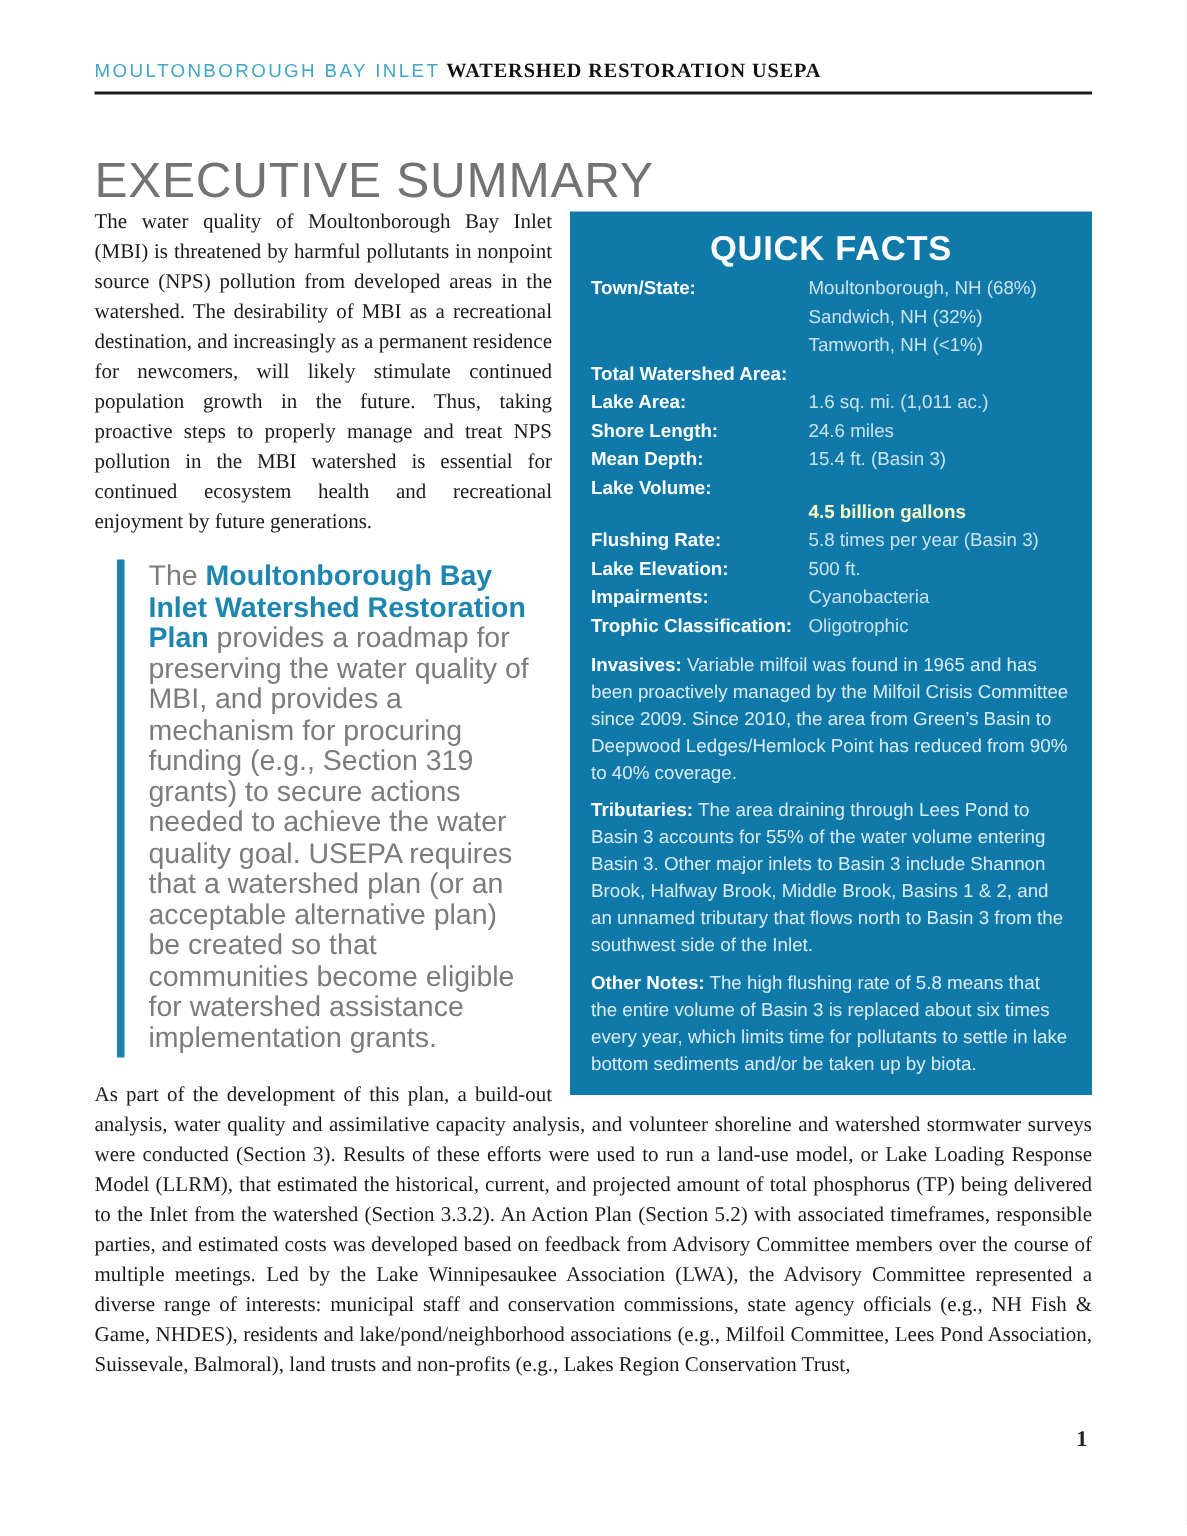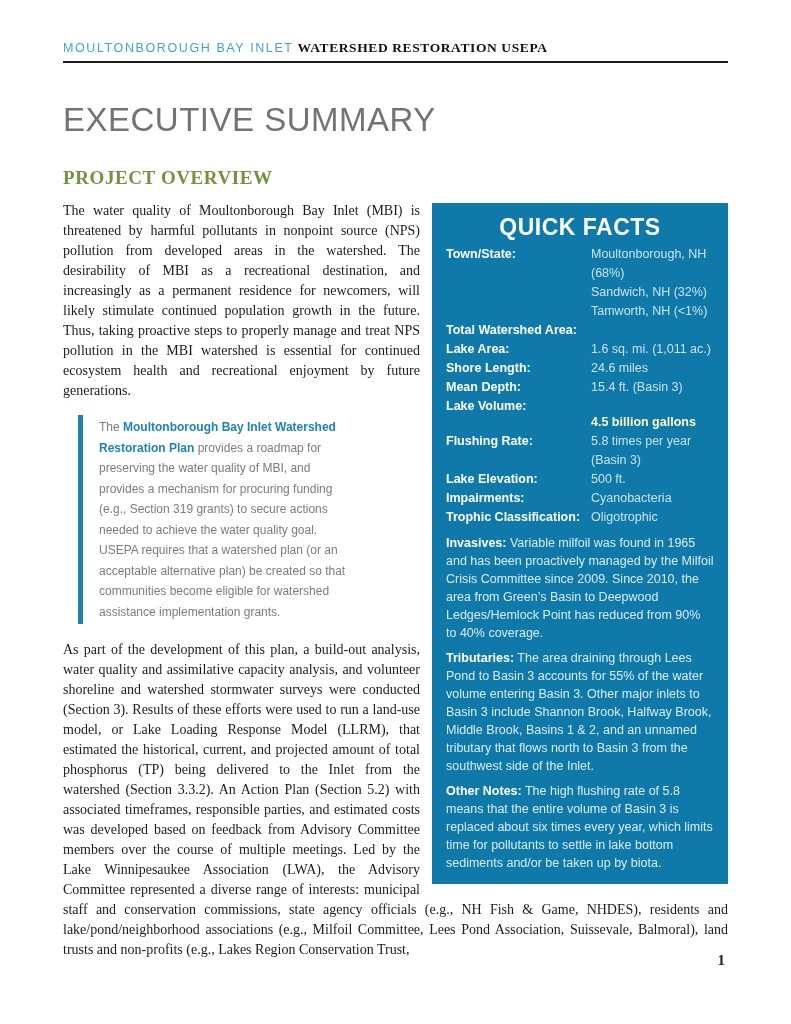--- a/index.html
+++ b/index.html
@@ -52,21 +52,21 @@
     color:#76923c;
   }
 
   
   .content{font-size:14px;line-height:20px;text-align:justify;}
   .content p.body-para{margin:0 0 12px 0;}
 
   
   .quick-facts{
     float:right;
-    width:296px;
+    width:348px;
     margin:2px 0 10px 12px;
     background:#0f7aa9;
     color:#ffffff;
     font-family:"Liberation Sans", sans-serif;
     text-align:left;
     padding:12px 14px 12px 14px;
     box-sizing:border-box;
   }
   .qf-title{
     text-align:center;
@@ -83,21 +83,21 @@
   .qf-note{margin:7px 0 0 0;font-size:12.5px;line-height:18px;color:rgba(255,255,255,0.85);}
   .qf-note-label{font-weight:bold;color:#ffffff;}
 
   
   blockquote.pull-quote{
     margin:14px 0 16px 15px;
     border-left:5px solid #1c84ac;
     padding:2px 0 2px 16px;
     width:258px;
     font-family:"Liberation Sans", sans-serif;
-    font-size:12px;
+    font-size:19px;
     line-height:20.5px;
     text-align:left;
     color:#7c7c7c;
   }
   .quote-bold{font-weight:bold;color:#1c86b0;}
 
   
   .page-number{
     position:absolute;
     top:952px;
@@ -114,21 +114,20 @@
 <div class="page">
   <div class="margins">
 
     <div class="doc-header">
       <span class="hdr-teal">MOULTONBOROUGH BAY INLET</span>
       <span class="hdr-black">WATERSHED RESTORATION USEPA</span>
     </div>
 
     <h1 class="page-title">EXECUTIVE SUMMARY</h1>
 
-    <h2 class="section-heading">PROJECT OVERVIEW</h2>
 
     <div class="content">
 
       <aside class="quick-facts">
         <div class="qf-title">QUICK FACTS</div>
 
         <div class="qf-row">
           <span class="qf-label">Town/State:</span>
           <span class="qf-values">
             <span class="qf-vline">Moultonborough, NH (68%)</span>

